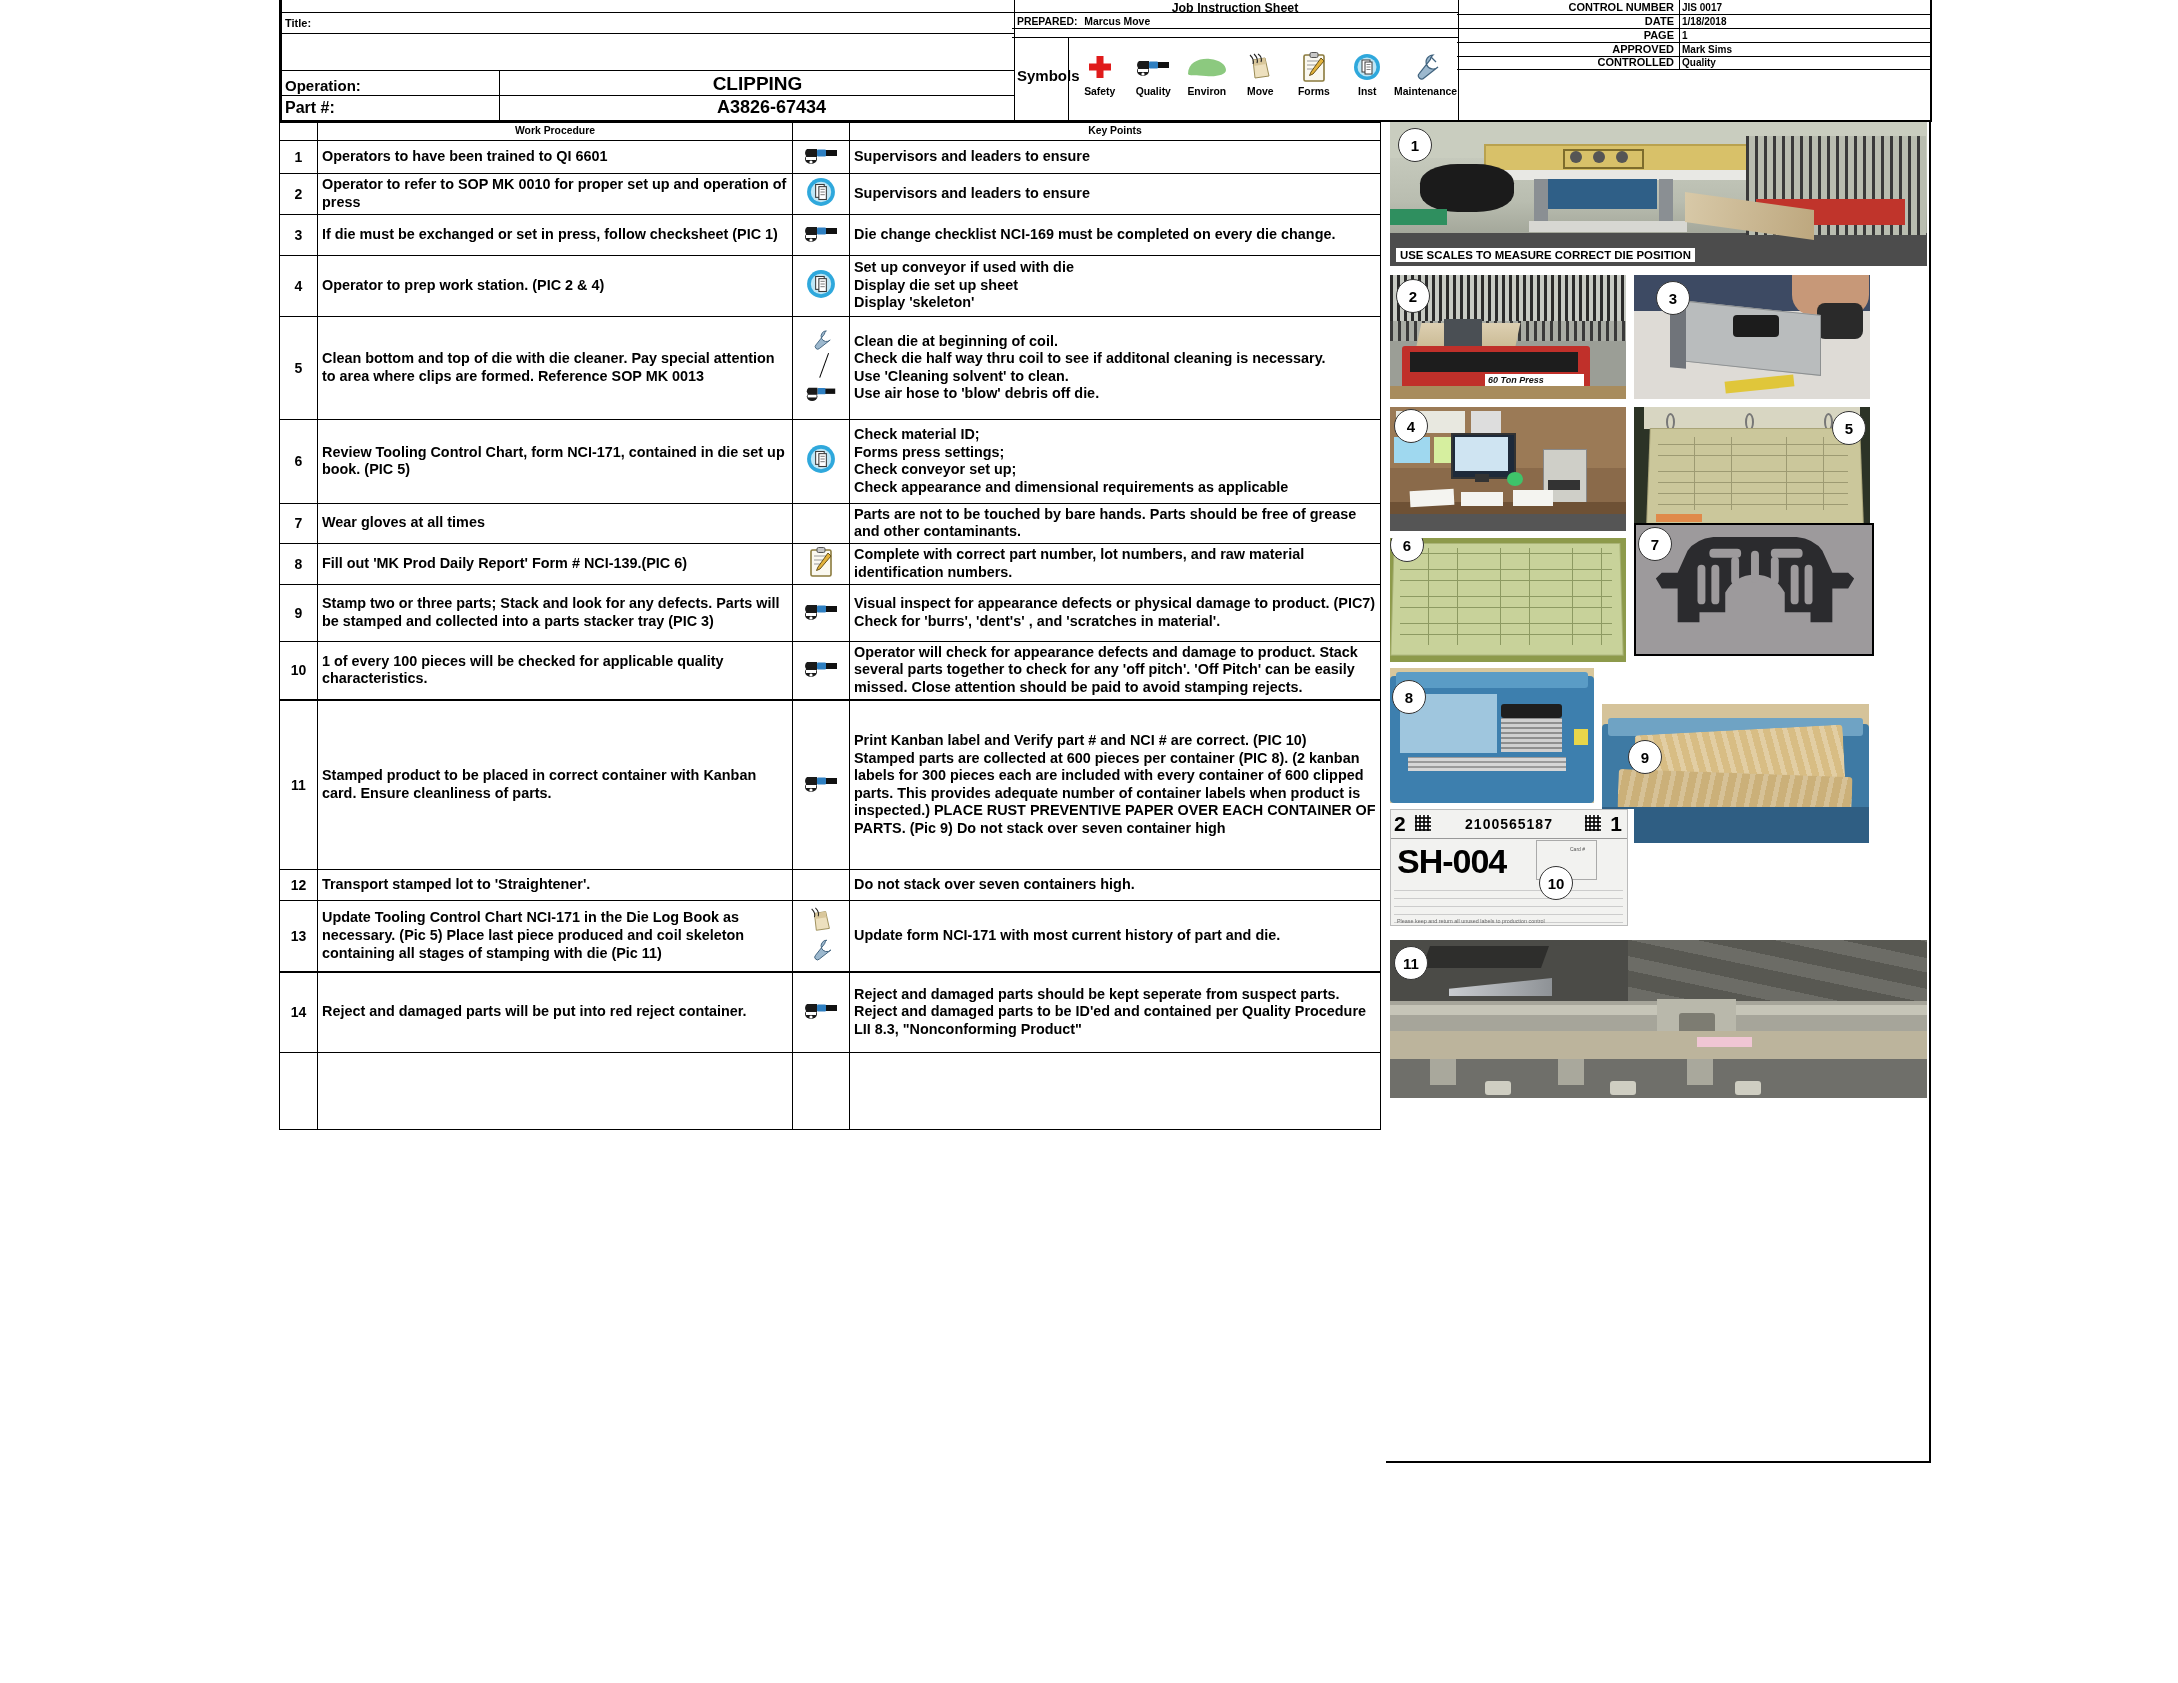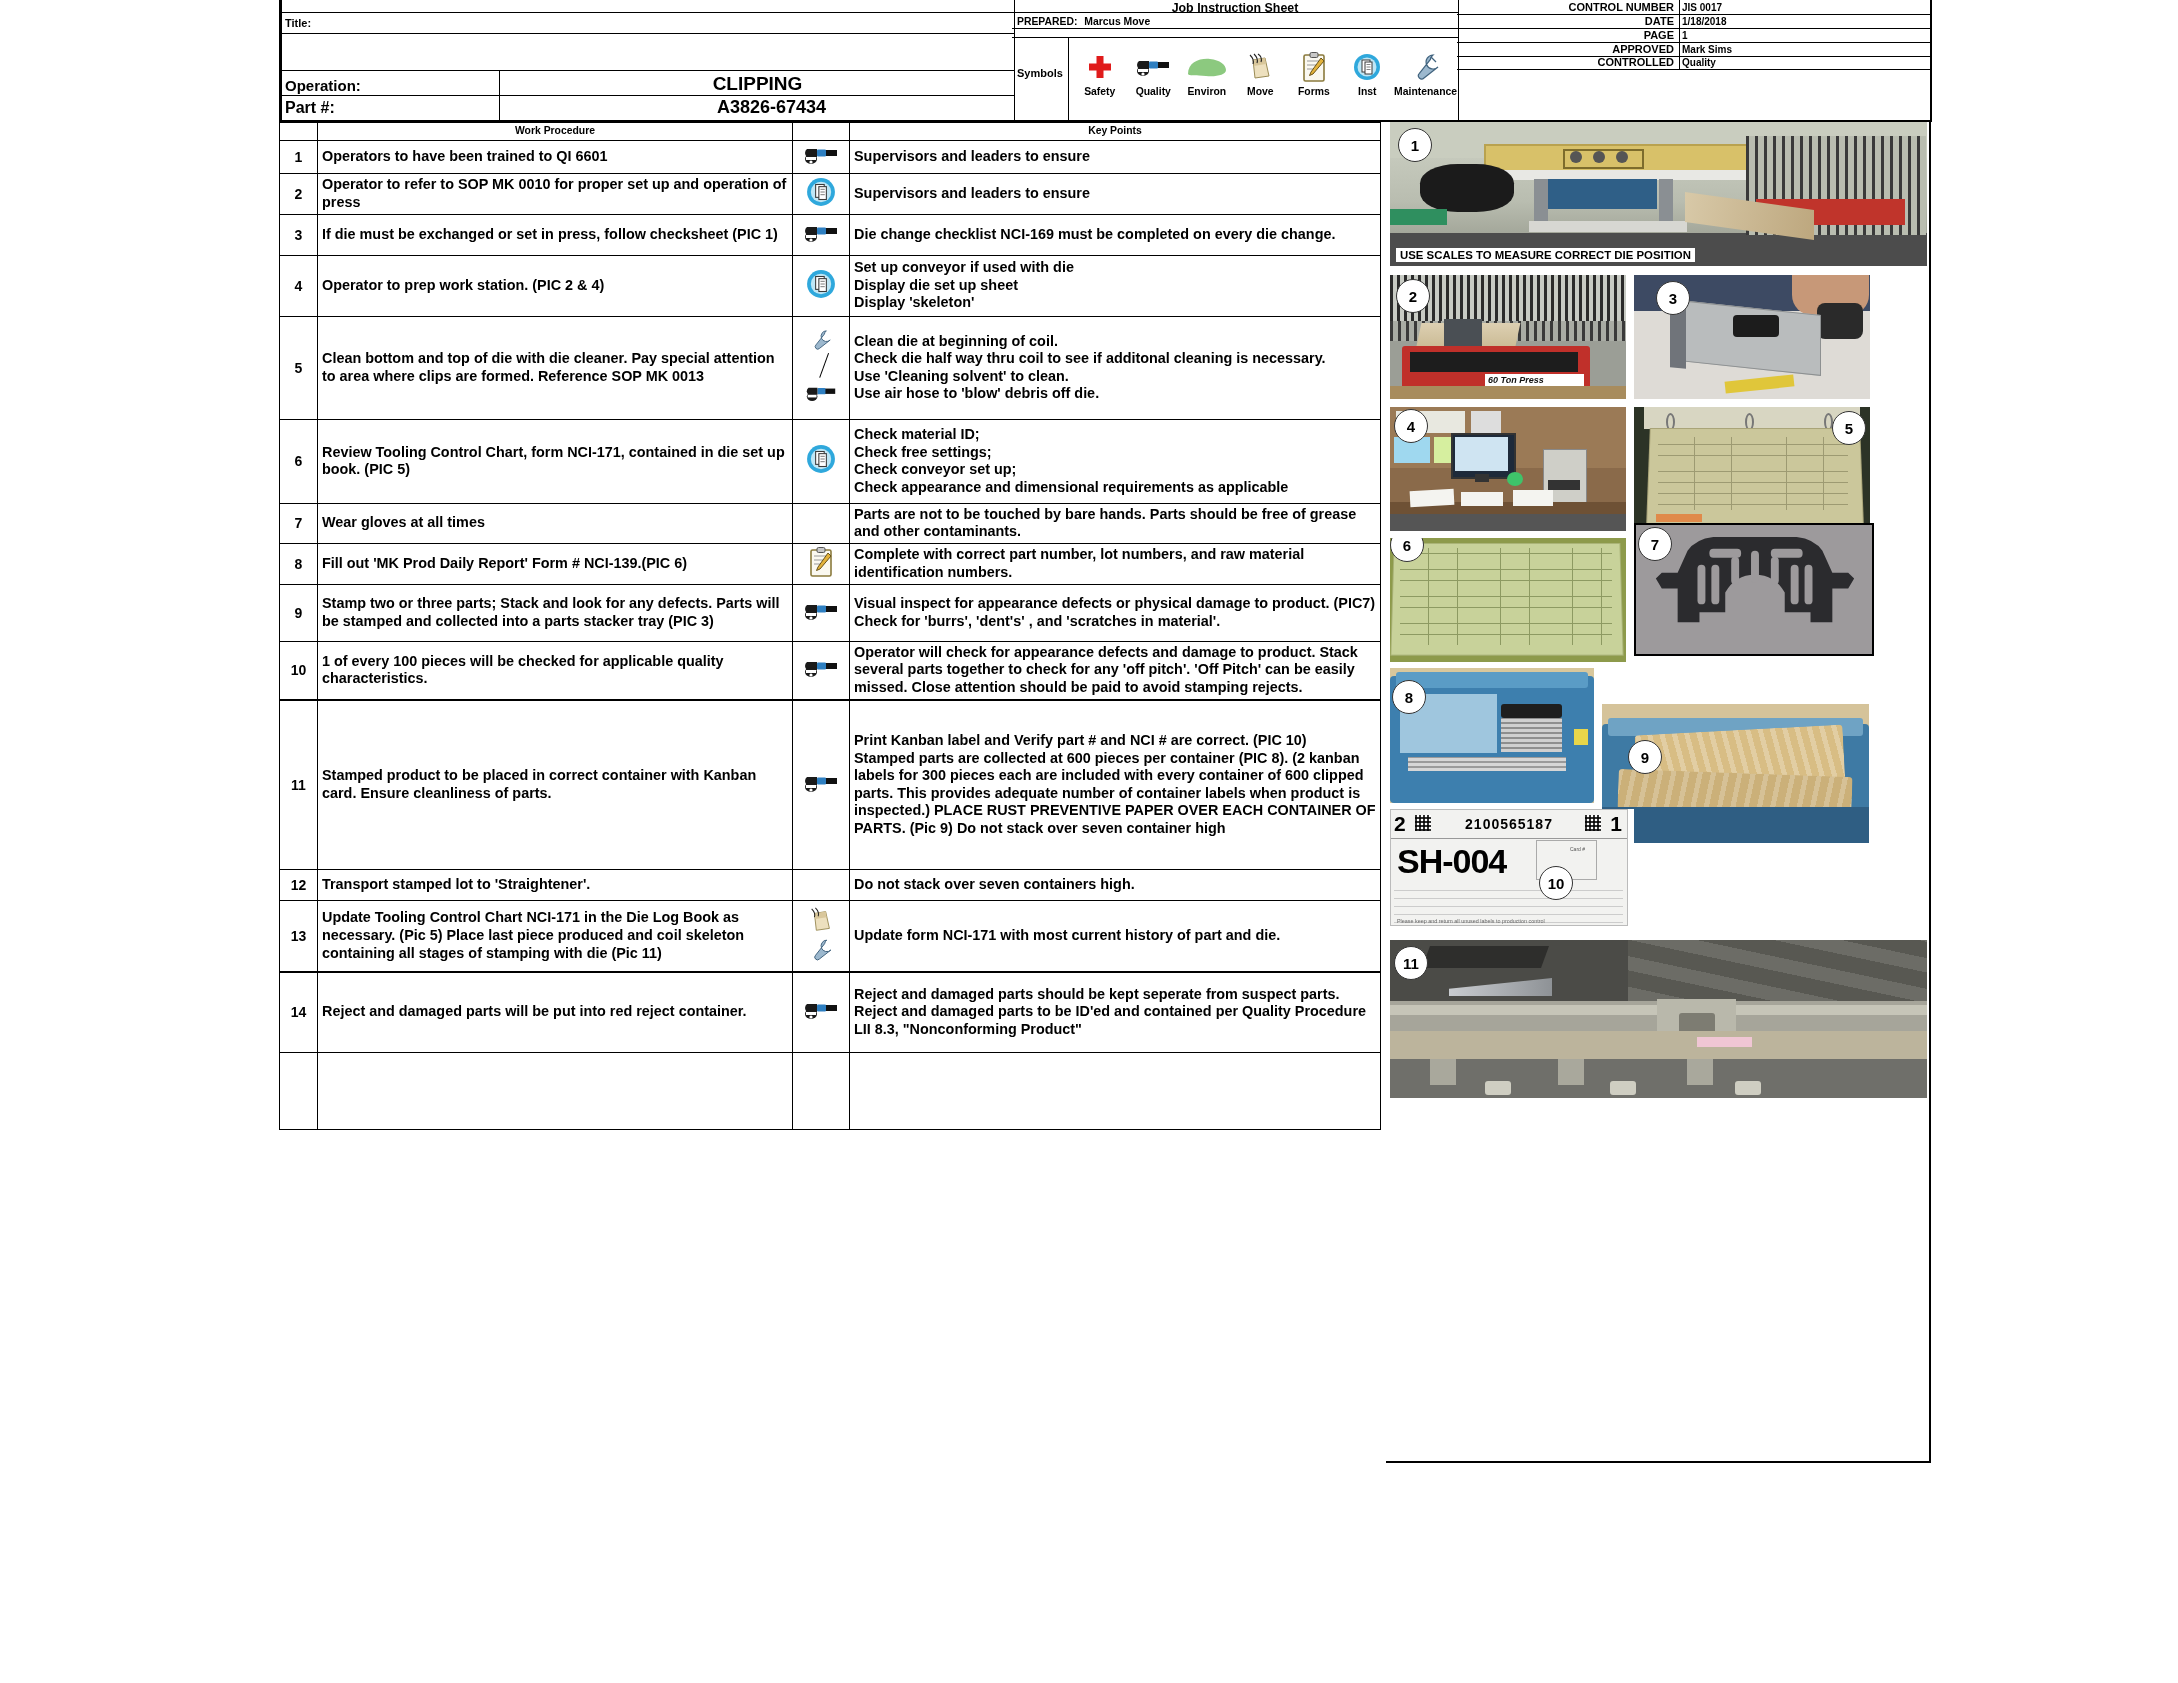--- a/index.html
+++ b/index.html
@@ -20,21 +20,21 @@
   .pn-lbl{position:absolute;left:4px;top:99px;font-size:16px;font-weight:bold;}
   .op-val{position:absolute;left:220px;right:0;top:73px;text-align:center;font-size:19px;font-weight:bold;}
   .pn-val{position:absolute;left:220px;right:0;top:97px;text-align:center;font-size:18px;font-weight:bold;padding-left:28px;}
   .vline{position:absolute;border-left:1px solid #000;}
 
   
   .symblk{position:absolute;left:733px;top:0;width:446px;height:122px;border-right:1px solid #000;}
   .jis-title{position:absolute;left:0;right:0;top:1px;text-align:center;font-size:12.4px;font-weight:bold;}
   .prep{position:absolute;left:5px;top:16px;font-size:10.4px;font-weight:bold;}
   .prep span{font-weight:bold;}
-  .symlbl{position:absolute;left:5px;top:67px;font-size:11px;font-weight:bold;text-align:right;}
+  .symlbl{position:absolute;left:5px;top:67px;font-size:15px;font-weight:bold;text-align:right;}
   .symrow{position:absolute;left:61px;top:38px;width:384px;height:59px;display:flex;align-items:flex-end;}
   .symcell{flex:1;display:flex;flex-direction:column;align-items:center;justify-content:flex-end;}
   .symcell .ic{height:34px;display:flex;align-items:center;justify-content:center;}
   .symcell .cap{font-size:10.4px;font-weight:bold;margin-top:2px;white-space:nowrap;}
 
   
   .ctrl{position:absolute;left:1178px;top:0;width:473px;height:122px;border-right:2px solid #000;}
   .ctrl .cr{position:absolute;left:0;width:473px;height:14px;border-bottom:1px solid #000;}
   .ctrl .ck{position:absolute;left:0;width:220px;text-align:right;padding-right:3px;box-sizing:border-box;font-size:11px;font-weight:bold;}
   .ctrl .cv{position:absolute;left:225px;font-size:10px;font-weight:bold;}
@@ -334,21 +334,21 @@
               </td>
               <td class="c-ic"><span><svg width="30" height="30" viewBox="0 0 28 28">
                     <circle cx="14" cy="14" r="13" fill="#2FA8DC"></circle>
                     <circle cx="14" cy="14" r="9.5" fill="#BFE6F5"></circle>
                     <rect x="9" y="7" width="8" height="12" fill="#fff" stroke="#3A3A3A" stroke-width="1"></rect>
                     <rect x="12" y="9" width="7" height="12" fill="#fff" stroke="#3A3A3A" stroke-width="1"></rect>
                     <path d="M13.5 11.5h4 M13.5 14h4 M13.5 16.5h4" stroke="#777" stroke-width="0.9"></path>
                   </svg></span></td>
               <td class="c-kp kp">
                 <p>Check material ID;</p>
-                <p>Check free settings;</p>
+                <p>Forms press settings;</p>
                 <p>Check conveyor set up;</p>
                 <p>Check appearance and dimensional requirements as applicable</p>
               </td>
             </tr>
             <tr style="height: 38px;">
               <td class="c-no">7</td>
               <td class="c-wp wp">
                 <p>Wear gloves at all times</p>
               </td>
               <td class="c-ic"><span></span></td>

